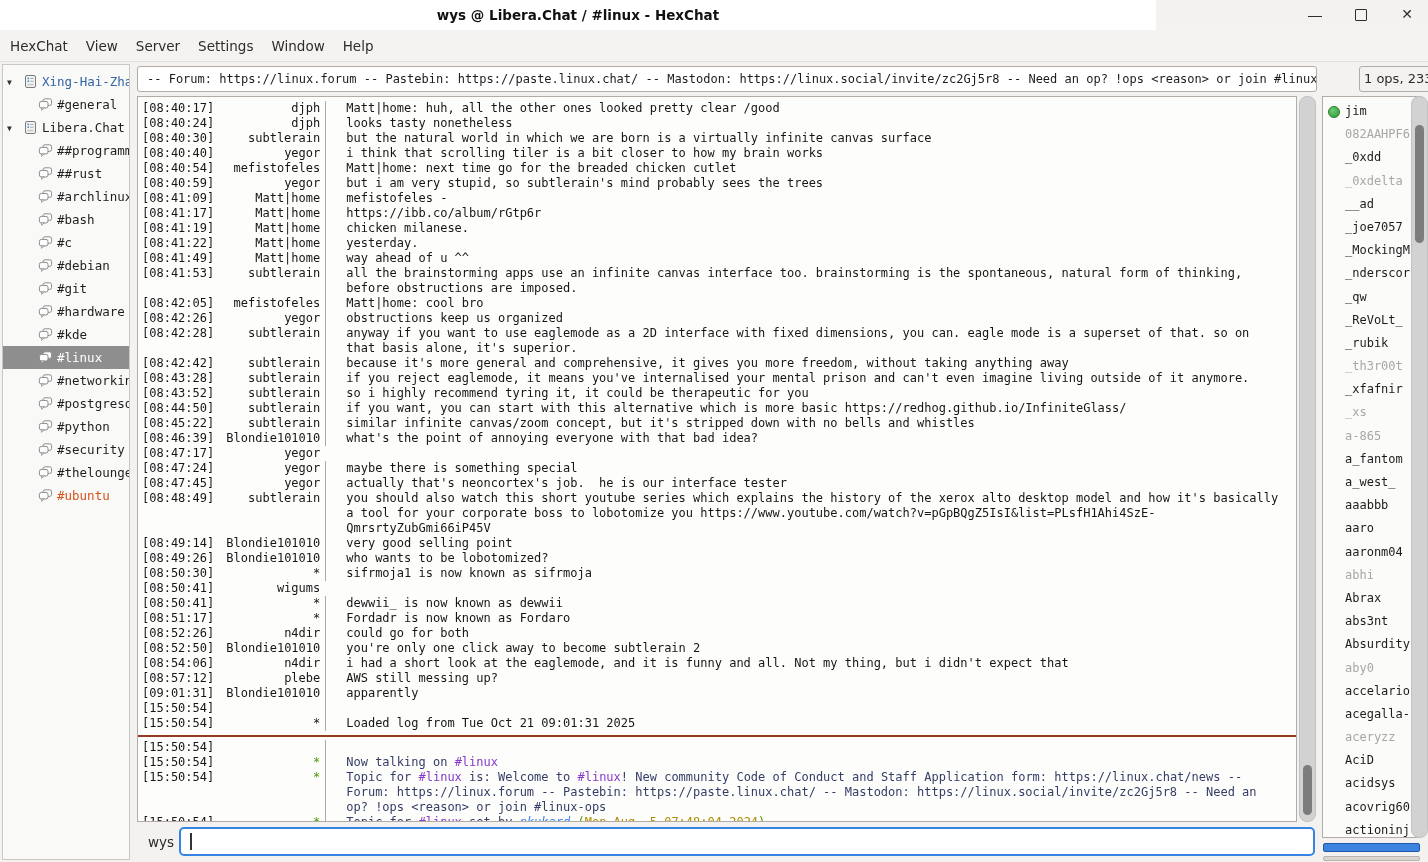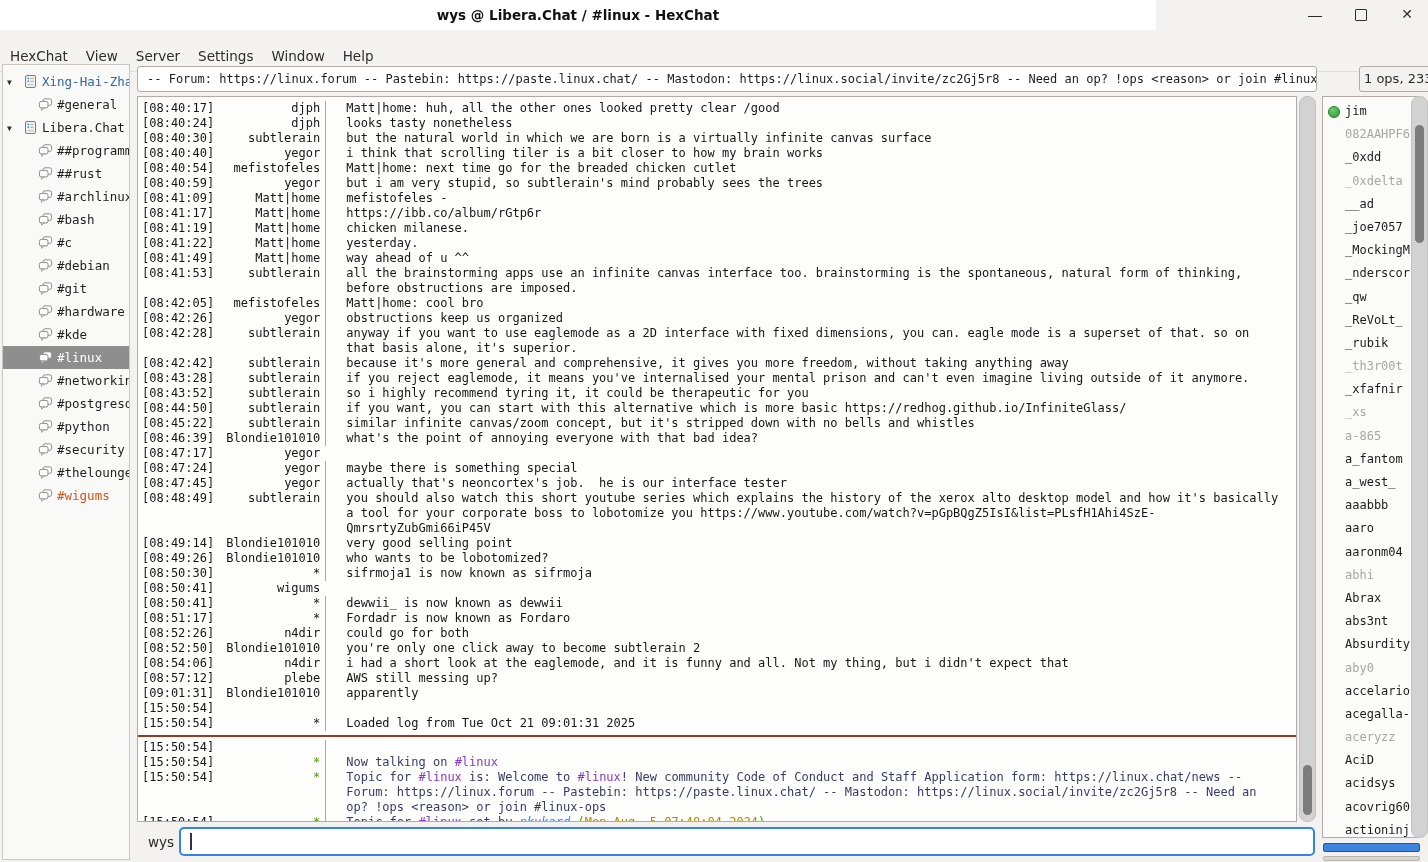--- a/index.html
+++ b/index.html
@@ -15,21 +15,21 @@
   .titlebar { position:absolute; left:0; top:0; width:1156px; height:30px; background:#ffffff; }
   .title { position:absolute; left:0; right:0; top:0; height:30px; line-height:30px;
            text-align:center; font-weight:bold; font-size:13.5px; color:#111; }
   .win-btn { position:absolute; top:0; width:34px; height:30px; cursor:default; }
   .win-btn .glyph-min { position:absolute; left:10px; top:16px; width:14px; height:0; border-top:1.6px solid #2e2e2e; }
   .win-btn .glyph-max { position:absolute; left:11px; top:9px; width:12px; height:12px; border:1.6px solid #2e2e2e; border-radius:1px; }
   .win-btn .glyph-close { position:absolute; left:0; top:0; width:34px; height:30px; line-height:29px; text-align:center; font-size:14px; color:#2e2e2e; }
 
   
   .menubar { position:absolute; left:0; top:30px; width:1428px; height:32px; background:#f5f3f1;
-             border-bottom:1px solid #e3e0dc; padding-left:1px;margin-top:10px; }
+             border-bottom:1px solid #e3e0dc; padding-left:1px; }
   .menu-item { display:inline-block; padding:0 9px; height:32px; line-height:32px; font-size:13.5px; color:#2d2d2d; }
 
   
   .tree-panel { position:absolute; left:2px; top:64px; width:128px; bottom:2px;
                 background:#f9f9f8; border:1px solid #cdc7c2; overflow:hidden; padding-top:5px; }
   .tree-row { height:23px; line-height:23px; white-space:nowrap; overflow:hidden;
               font-family:"DejaVu Sans Mono","Liberation Mono",monospace; font-size:12.5px; color:#1f1f1f; position:relative; }
   .tree-row.sel { background:#8e8e8e; color:#ffffff; }
   .tree-row.blue { color:#3465a4; }
   .tree-row.orange { color:#d4541c; }
@@ -201,21 +201,21 @@
         </svg></span><span>#security</span></div>
     <div class="tree-row chan"><span class="tree-icon"><svg width="15" height="15" viewBox="0 0 15 15">
           <rect x="5" y="1.8" width="8.6" height="6.6" rx="2" fill="#fdfdfd" stroke="#8d8d8d"></rect>
           <rect x="1.4" y="4.4" width="8.6" height="6.6" rx="2" fill="#fdfdfd" stroke="#8d8d8d"></rect>
           <path d="M3.6 10.8 L3.6 13.4 L6.2 10.9 Z" fill="#fdfdfd" stroke="#8d8d8d" stroke-width="0.8"></path>
         </svg></span><span>#thelounge</span></div>
     <div class="tree-row chan orange"><span class="tree-icon"><svg width="15" height="15" viewBox="0 0 15 15">
           <rect x="5" y="1.8" width="8.6" height="6.6" rx="2" fill="#fdfdfd" stroke="#8d8d8d"></rect>
           <rect x="1.4" y="4.4" width="8.6" height="6.6" rx="2" fill="#fdfdfd" stroke="#8d8d8d"></rect>
           <path d="M3.6 10.8 L3.6 13.4 L6.2 10.9 Z" fill="#fdfdfd" stroke="#8d8d8d" stroke-width="0.8"></path>
-        </svg></span><span>#wigums</span></div>
+        </svg></span><span>#ubuntu</span></div>
   </div>
 
 <div class="topic-bar mono">-- Forum: https://linux.forum -- Pastebin: https://paste.linux.chat/ -- Mastodon: https://linux.social/invite/zc2Gj5r8 -- Need an op? !ops &lt;reason&gt; or join #linux-ops</div>
 <div class="count-box">1 ops, 2330 tot</div>
 
 <div class="chat-area mono">
     <div class="chat-row">
       <span class="c-ts">[08:40:17]</span>
       <span class="c-nick">djph</span>
       <span class="c-msg">Matt|home: huh, all the other ones looked pretty clear /good</span>

